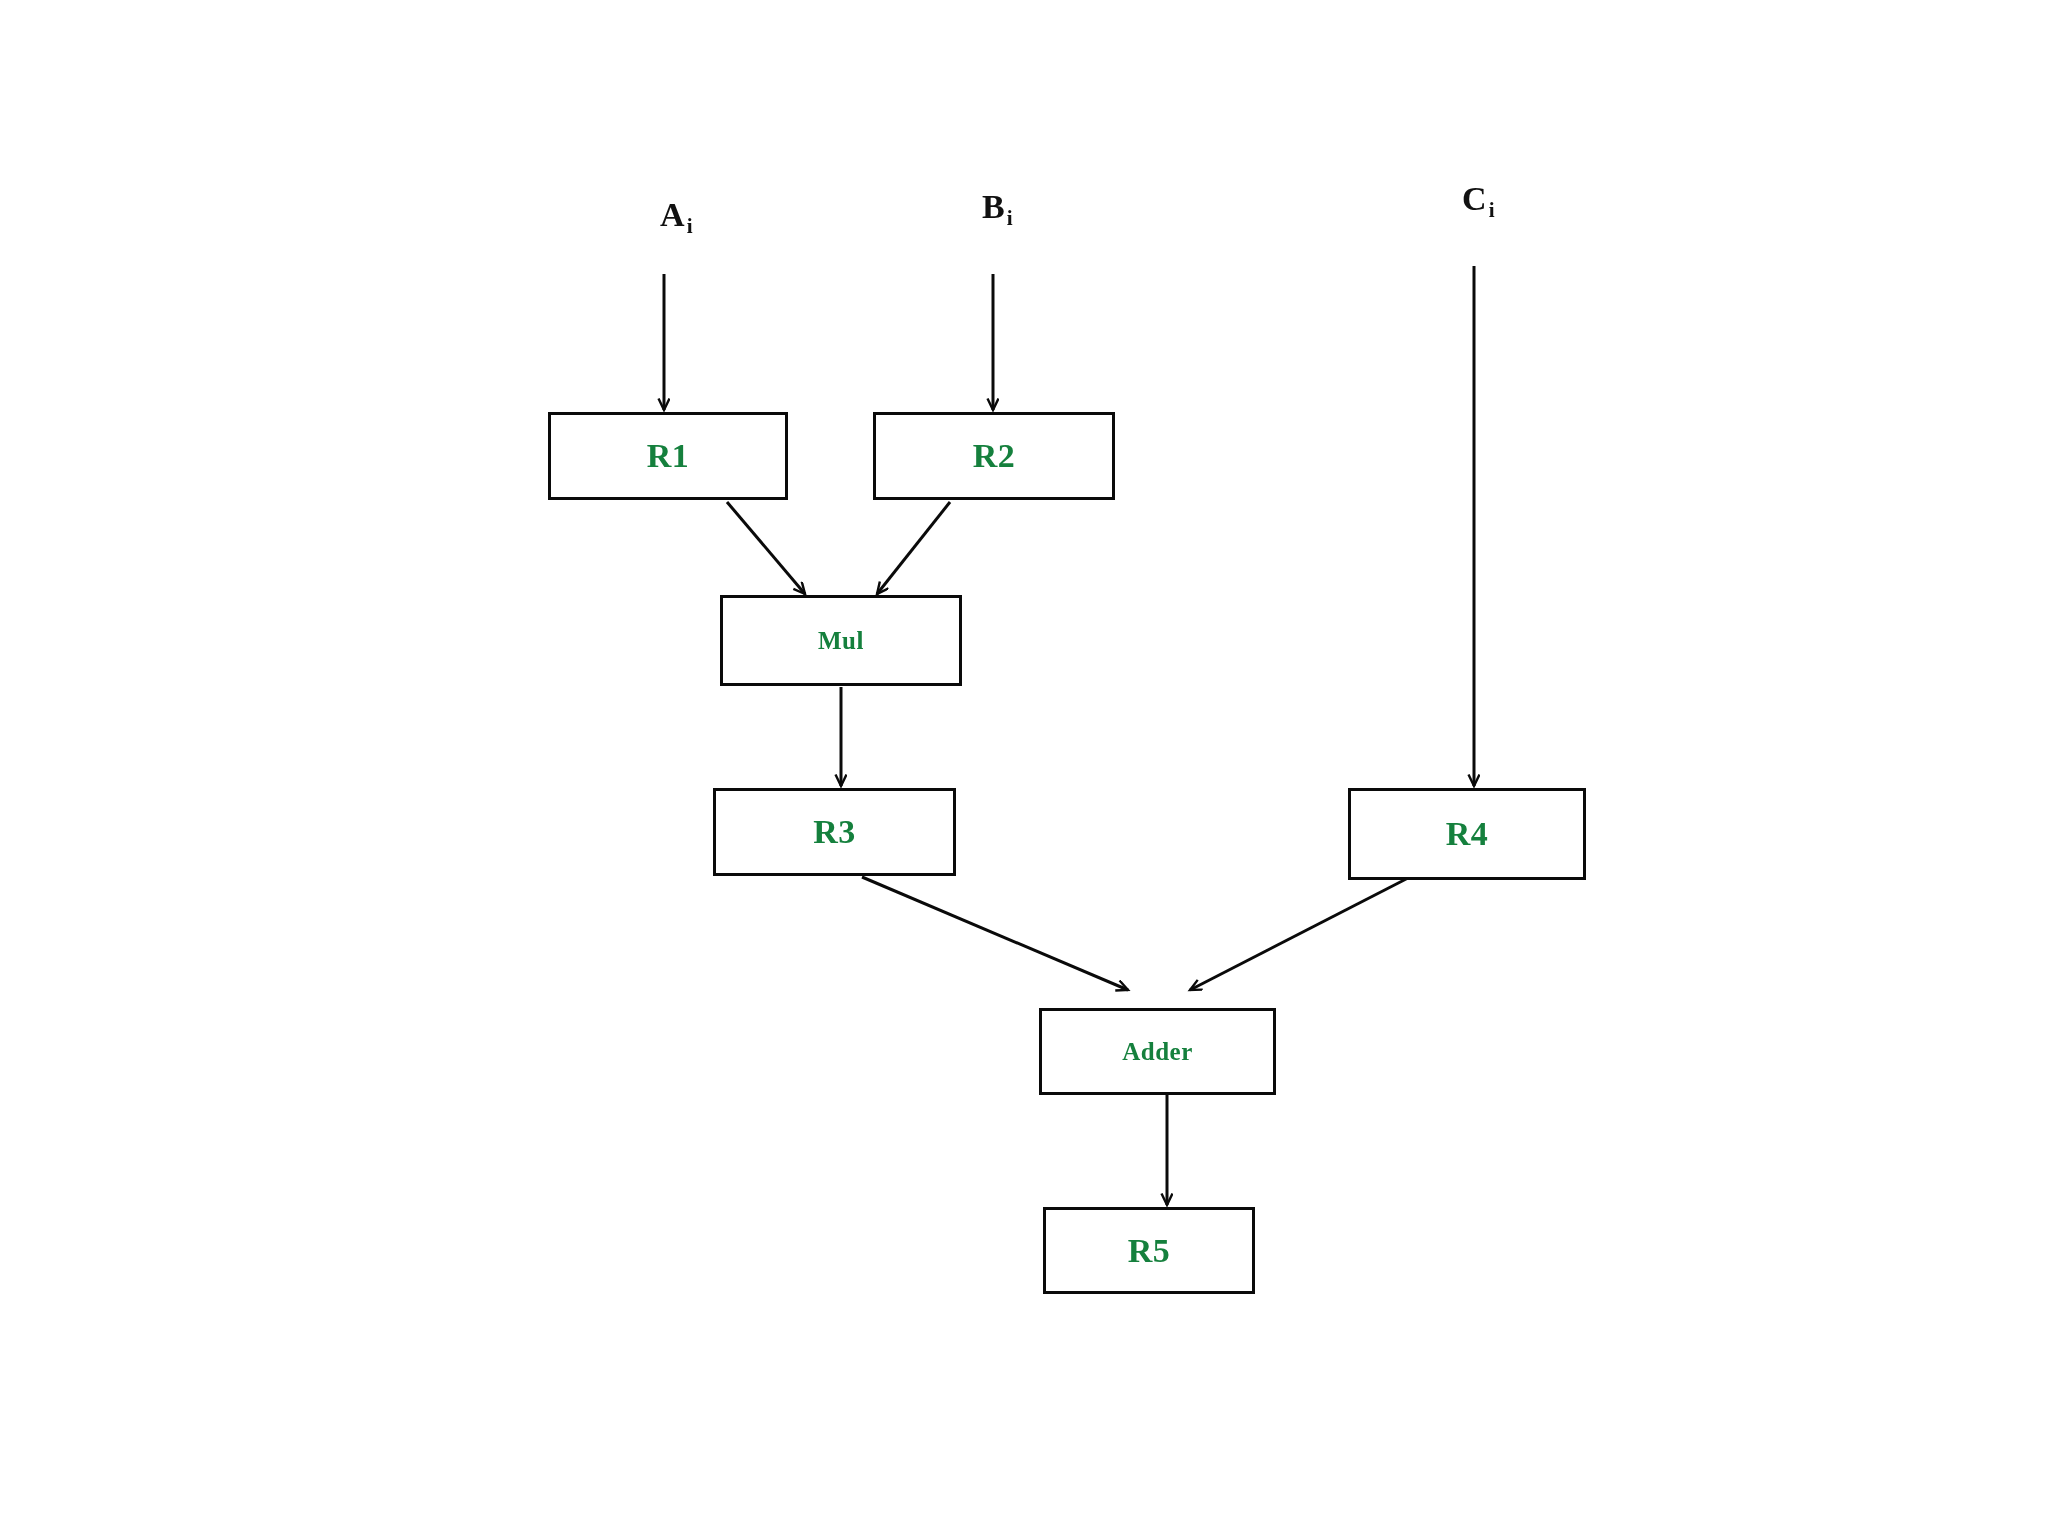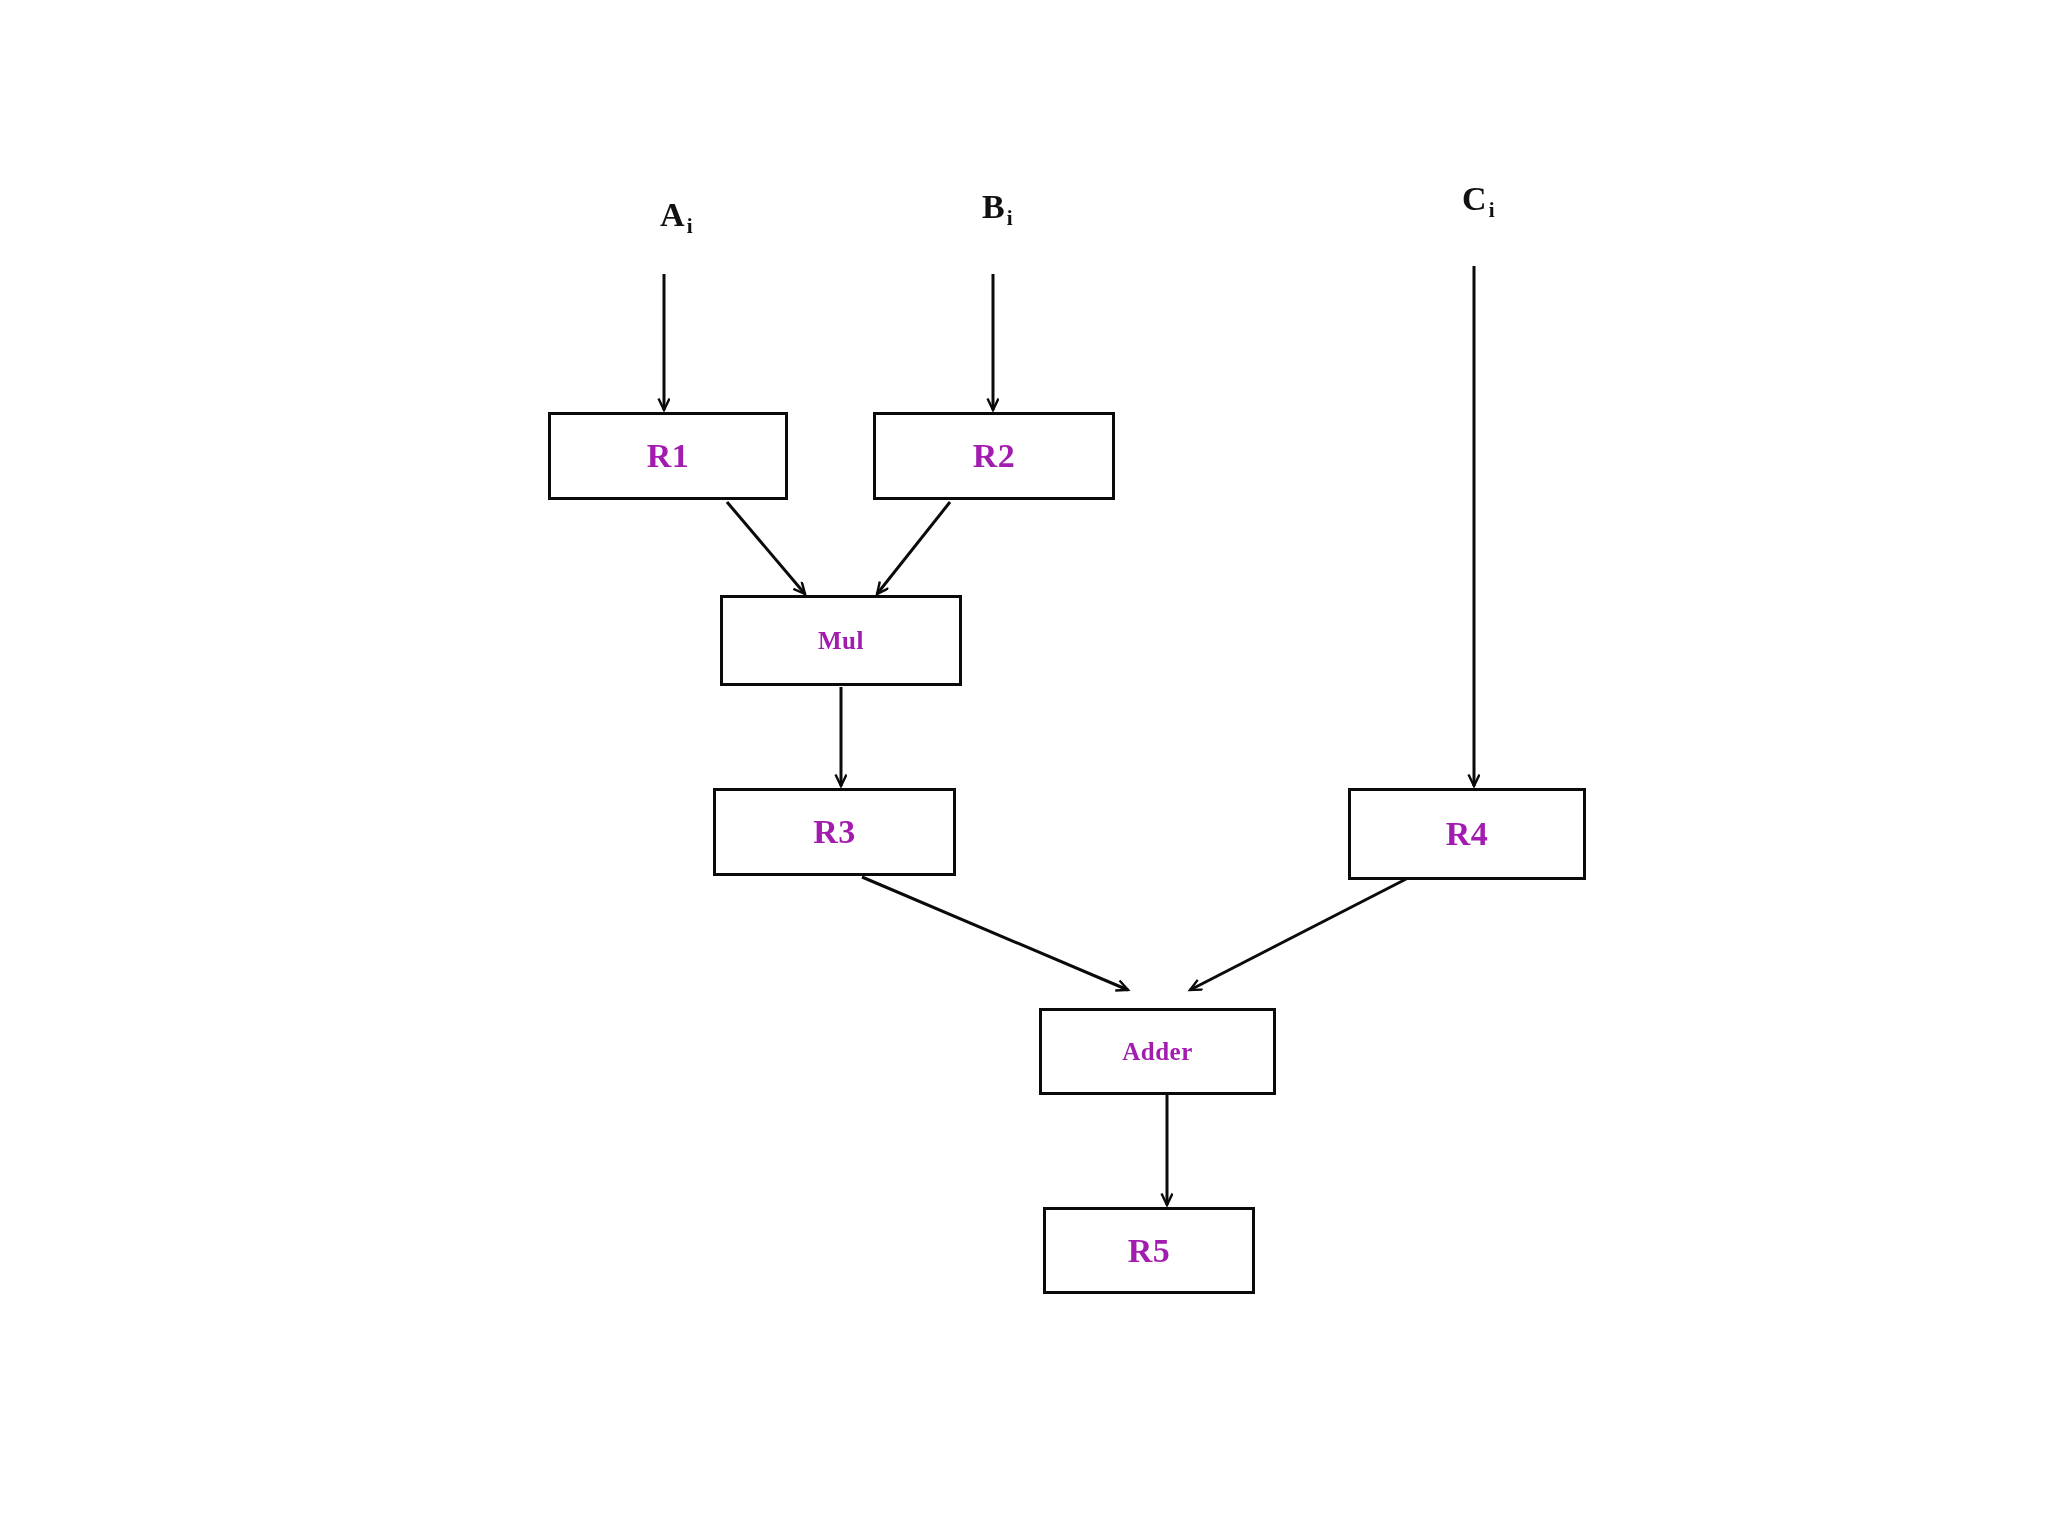--- a/index.html
+++ b/index.html
@@ -27,21 +27,21 @@
     height: 1536px;
   }
   .node {
     position: absolute;
     box-sizing: border-box;
     border: 3px solid #0a0a0a;
     background: #ffffff;
     display: flex;
     align-items: center;
     justify-content: center;
-    color: #a21caf;
+    color: #15803d;
     font-weight: bold;
     font-size: 34px;
     letter-spacing: 0.5px;
     font-family: "Liberation Serif", "DejaVu Serif", serif;
   }
   .node.small-label { font-size: 25px; }
   .port-label {
     position: absolute;
     color: #111111;
     font-weight: bold;

